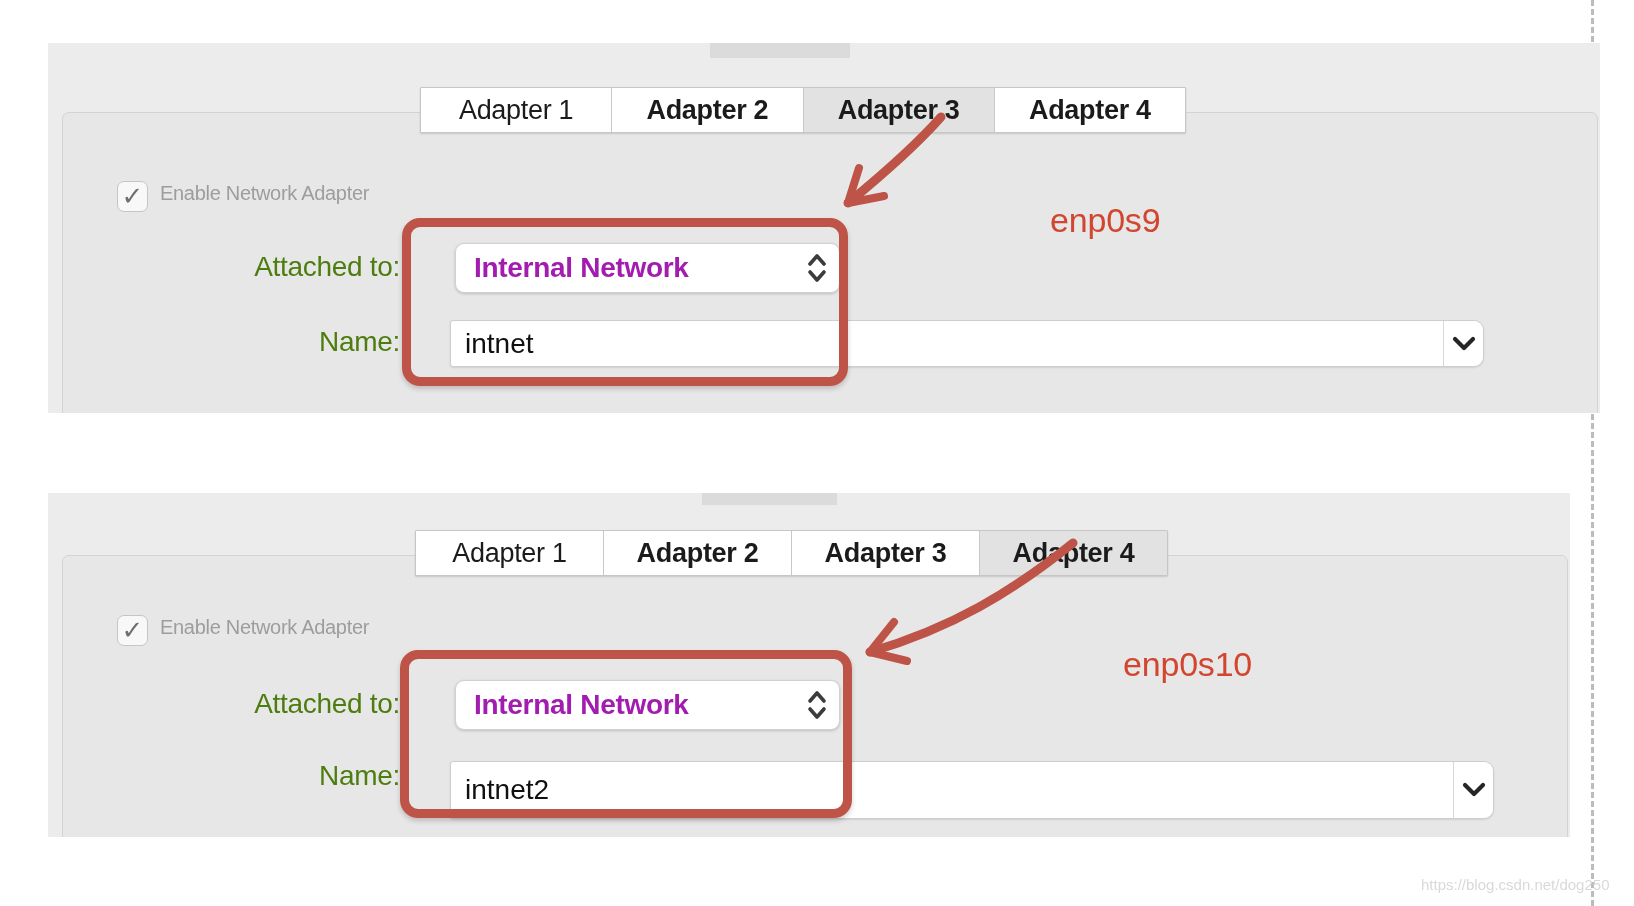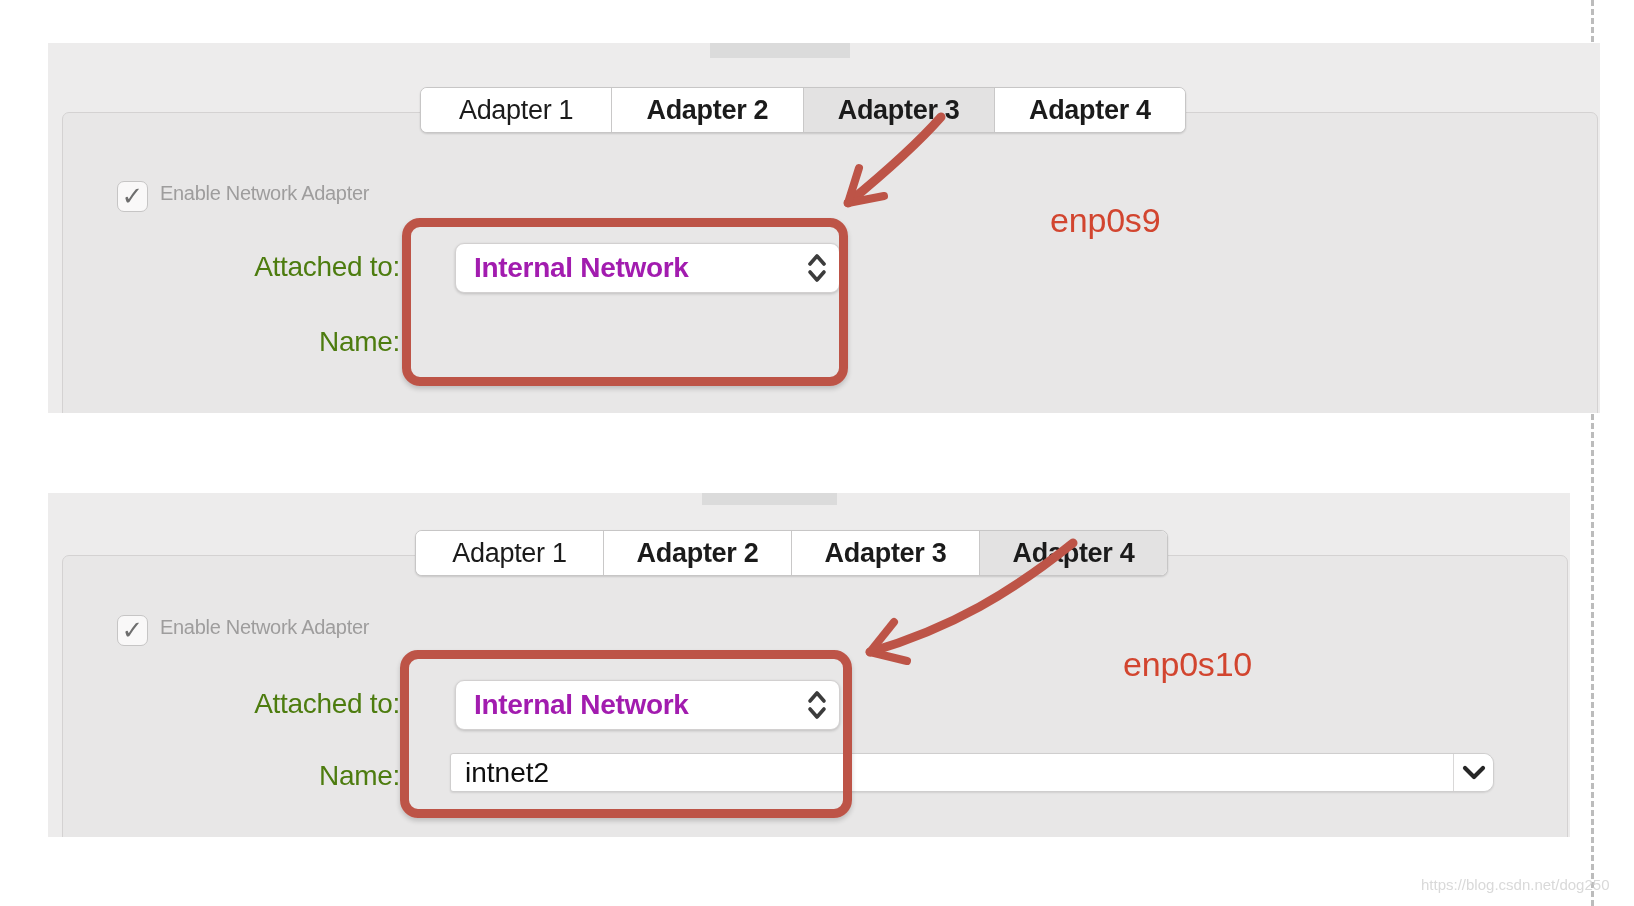--- a/index.html
+++ b/index.html
@@ -19,21 +19,21 @@
   .remnant{position:absolute;background:#DBDBDB;}
   .panel-top .remnant{left:662px;top:0;width:140px;height:15px;}
   .panel-bottom .remnant{left:654px;top:0;width:135px;height:12px;}
 
   .groupbox{position:absolute;background:#E8E7E7;border:1px solid #D4D2D2;border-radius:7px;}
   .panel-top .groupbox{left:14px;top:69px;width:1536px;height:420px;}
   .panel-bottom .groupbox{left:14px;top:62px;width:1506px;height:420px;}
 
   
   .tabs{position:absolute;display:flex;height:46px;background:#ffffff;
-    border:1px solid #C7C6C6;border-radius:7px;overflow:hidden;
+    border:1px solid #C7C6C6;border-radius:1px;overflow:hidden;
     box-shadow:0 1px 2px rgba(0,0,0,0.14);}
   .panel-top .tabs{left:372px;top:44px;width:766px;}
   .panel-bottom .tabs{left:367px;top:37px;width:753px;}
   .tab{flex:1 1 0;display:flex;align-items:center;justify-content:center;
     font-size:27px;color:#1b1b1b;letter-spacing:-0.3px;background:#ffffff;cursor:default;}
   .tab + .tab{border-left:1px solid #C9C8C8;font-weight:bold;}
   .tab.selected{background:#E3E2E2;}
 
   
   .checkbox{position:absolute;width:31px;height:31px;background:#F9F8F8;
@@ -60,21 +60,21 @@
     box-shadow:0 1px 3px rgba(0,0,0,0.18);}
   .panel-top .popup{left:407px;top:200px;}
   .panel-bottom .popup{left:407px;top:187px;}
   .popup .popup-text{flex:1;padding-left:18px;font-size:28px;color:#a21caf;letter-spacing:-0.3px;font-weight:bold;}
   .popup .stepper{margin-right:12px;display:flex;align-items:center;}
 
   
   .combo{position:absolute;background:#ffffff;border:1px solid #CFCECE;
     border-radius:3px 10px 10px 3px;display:flex;box-shadow:0 1px 2px rgba(0,0,0,0.10);}
   .panel-top .combo{left:402px;top:277px;width:1034px;height:47px;}
-  .panel-bottom .combo{left:402px;top:260px;width:1044px;height:39px;}
+  .panel-bottom .combo{left:402px;top:268px;width:1044px;height:58px;}
   .combo input{flex:1;border:none;outline:none;background:transparent;
     font-family:inherit;font-size:28px;color:#101010;padding:0 0 0 14px;min-width:0;}
   .combo .drop-btn{width:40px;border-left:1px solid #D9D8D8;border-radius:0 10px 10px 0;
     display:flex;align-items:center;justify-content:center;background:#ffffff;}
 
   
   .red-box{position:absolute;border:9px solid #BD5447;border-radius:18px;z-index:3;
     box-shadow:0 3px 5px rgba(0,0,0,0.18);pointer-events:none;}
   .red-box-top{left:402px;top:218px;width:446px;height:168px;}
   .red-box-bottom{left:400px;top:650px;width:452px;height:168px;}
@@ -114,20 +114,28 @@
       <span class="popup-text">Internal Network</span>
       <span class="stepper">
         <svg width="20" height="32" viewBox="0 0 20 32">
           <path d="M3 12 L10 4 L17 12" fill="none" stroke="#3c3c3c" stroke-width="3.6" stroke-linecap="round" stroke-linejoin="round"></path>
           <path d="M3 20 L10 28 L17 20" fill="none" stroke="#3c3c3c" stroke-width="3.6" stroke-linecap="round" stroke-linejoin="round"></path>
         </svg>
       </span>
     </div>
 
     <div class="form-label name-label">Name:</div>
+    <div class="combo">
+      <input type="text" value="intnet" style="">
+      <div class="drop-btn">
+        <svg width="24" height="16" viewBox="0 0 24 16">
+          <path d="M3 3 L12 12 L21 3" fill="none" stroke="#262626" stroke-width="4.2" stroke-linecap="round" stroke-linejoin="round"></path>
+        </svg>
+      </div>
+    </div>
   </div>
 
   <div class="panel panel-bottom">
     <div class="remnant"></div>
     <div class="groupbox"></div>
 
     <div class="tabs">
       <div class="tab">Adapter 1</div>
       <div class="tab">Adapter 2</div>
       <div class="tab">Adapter 3</div>

